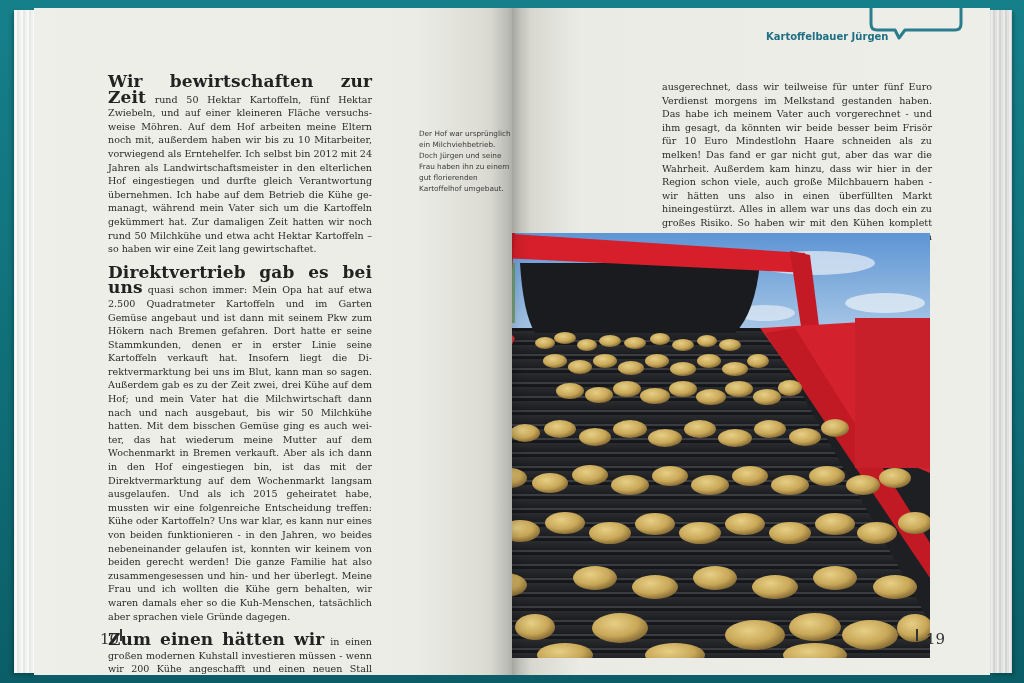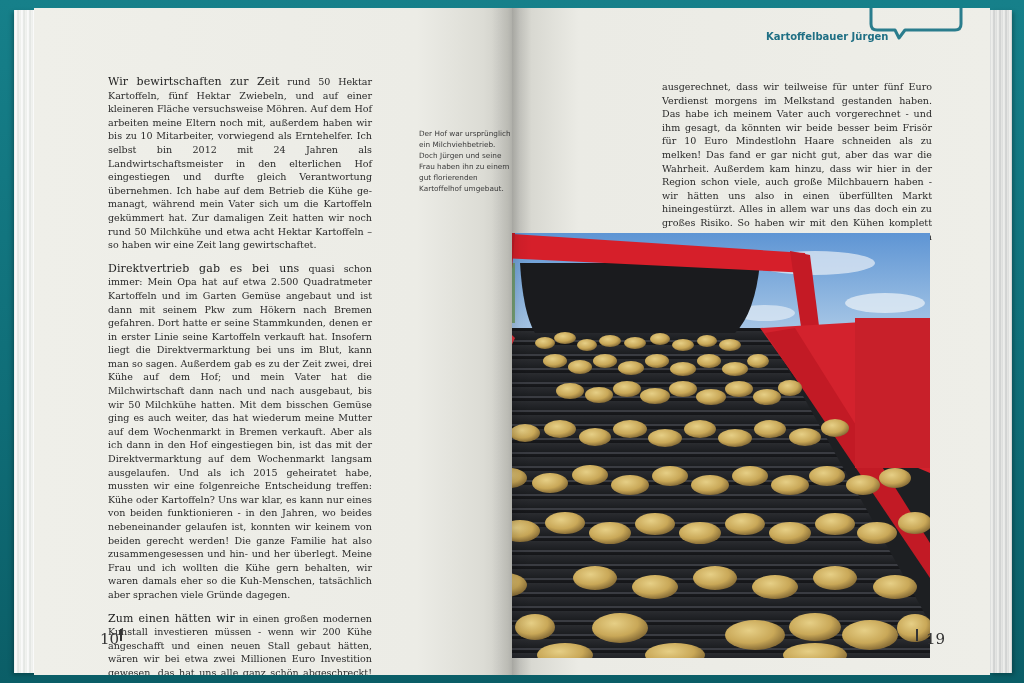--- a/index.html
+++ b/index.html
@@ -33,21 +33,21 @@
   .page-right {
     left: 498px; width: 478px;
     background: linear-gradient(90deg, #bdbdb7 0%, #d8d8d1 4%, #ebebe5 14%, #eeeee8 100%);
   }
   .body-text {
     position: absolute; color: #2a2a2a; font-size: 9.55px; line-height: 13.6px;
     text-align: justify; hyphens: manual;
   }
   .body-text p { margin-bottom: 10px; }
   .lead {
-    font-weight: normal; font-size: 11px; color: #222; letter-spacing: 0.1px;
+    font-weight: bold; font-size: 17px; color: #222; letter-spacing: 0.1px;
   }
   .left-col { left: 74px; top: 67px; width: 264px; }
   .right-col { left: 150px; top: 72px; width: 270px; }
   .caption {
     position: absolute; left: 385px; top: 120px; width: 92px;
     font-family: "DejaVu Sans", sans-serif; font-size: 7.3px; line-height: 11px; color: #3a3a3a;
   }
   .page-num {
     position: absolute; font-size: 15px; color: #333; top: 622px;
   }

